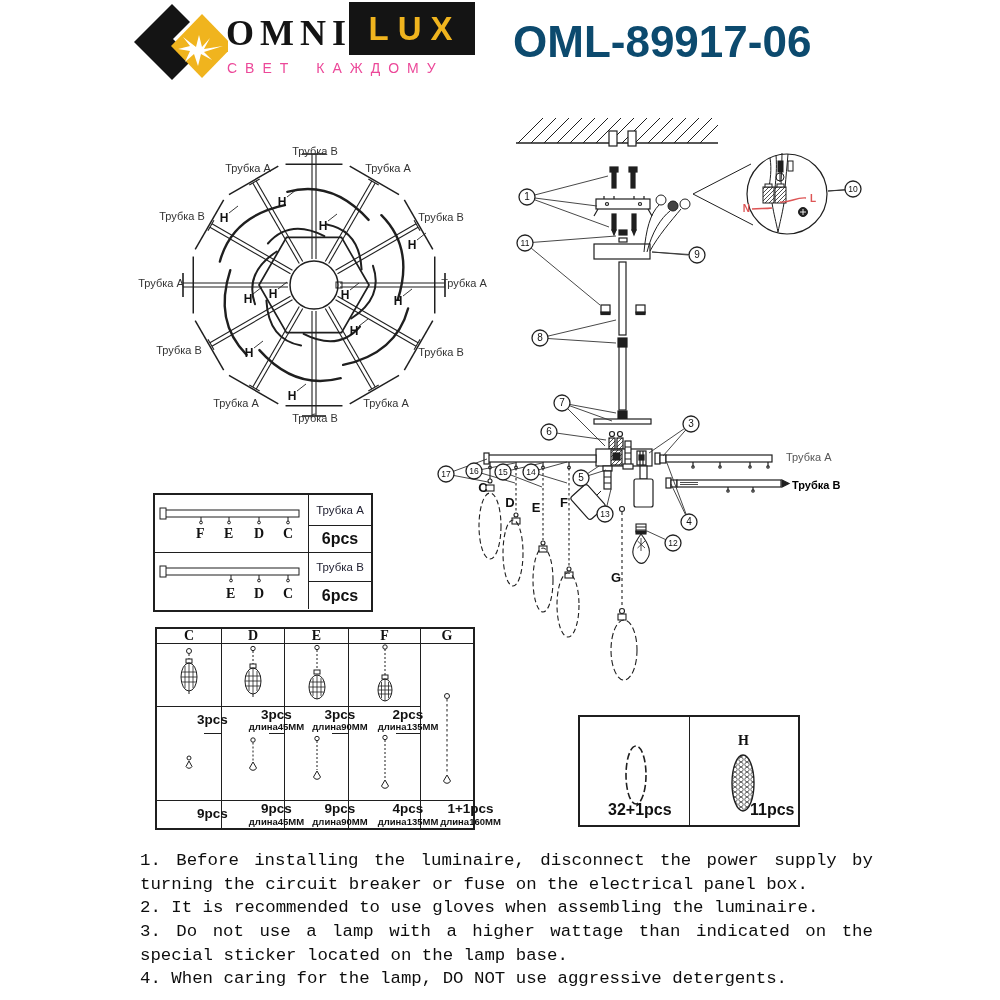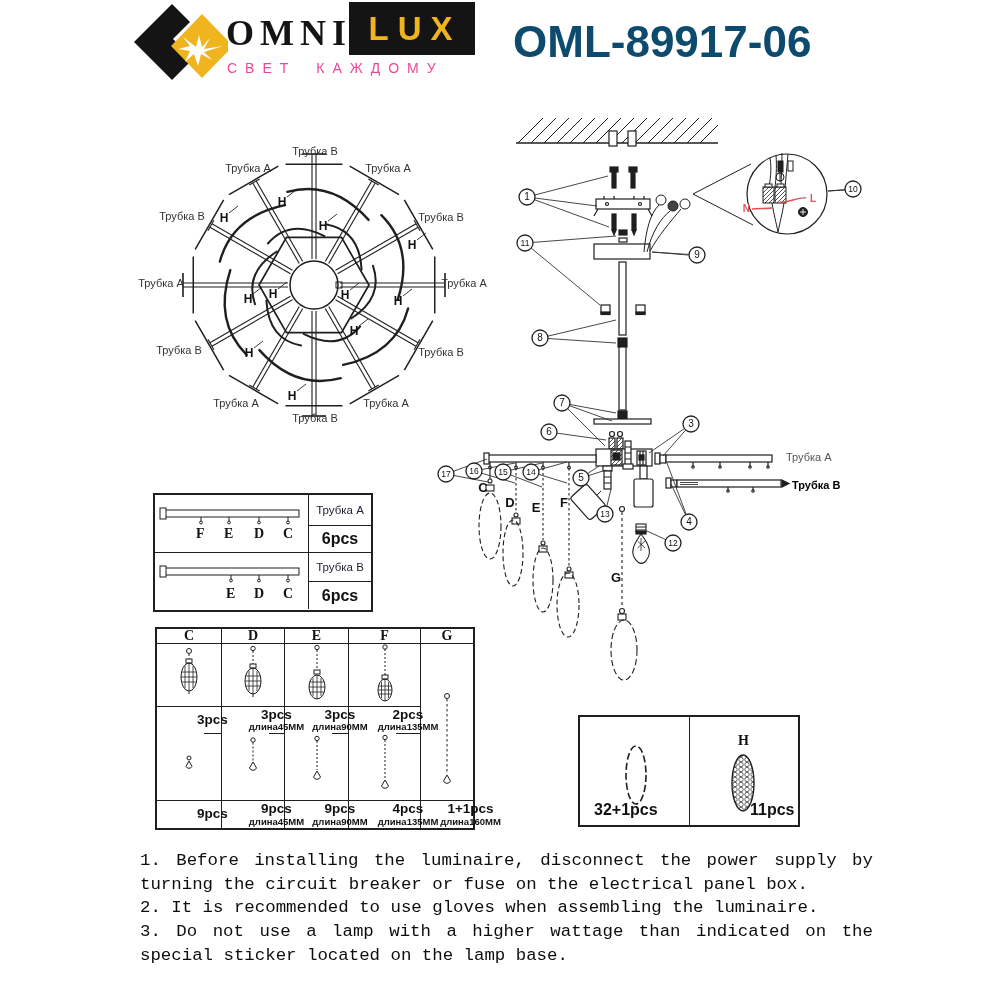--- a/index.html
+++ b/index.html
@@ -580,33 +580,34 @@
     <div class="qty">1+1pcs</div>
     <div class="len">длина160MM</div>
   </div>
 </div>
 
 <div class="abs tbl" id="crystals-table">
   <div class="cell last-row">
     <svg width="108" height="106" viewBox="0 0 108 106">
       <ellipse cx="56" cy="58" rx="10" ry="29" fill="none" stroke="#1f1f1f" stroke-width="1.6" stroke-dasharray="7 3"></ellipse>
     </svg>
-    <div class="bigqty" style="left:14px;top:84px">32+1pcs</div>
+    <div class="bigqty" style="left:28px;top:84px">32+1pcs</div>
   </div>
   <div class="cell last-row last-col">
     <svg width="106" height="106" viewBox="0 0 106 106">
       <defs>
           <pattern id="net" width="6" height="5" patternUnits="userSpaceOnUse">
         <circle cx="3" cy="2.5" r="2.2" fill="none" stroke="#222" stroke-width="0.7"></circle>
           </pattern>
         </defs>
       <ellipse cx="53" cy="66" rx="11" ry="28" fill="url(#net)" stroke="#1f1f1f" stroke-width="1.4"></ellipse>
     </svg>
     <div class="abs serifB" style="left:48px;top:16px;font-size:14px">H</div>
     <div class="bigqty" style="left:60px;top:84px">11pcs</div>
   </div>
 </div>
 
 <div class="abs" id="instructions">
   <p class="just">1. Before installing the luminaire, disconnect the power supply by turning the circuit breaker or fuse on the electrical panel box.</p>
   <p>2. It is recommended to use gloves when assembling the luminaire.</p>
   <p class="just">3. Do not use a lamp with a higher wattage than indicated on the special sticker located on the lamp base.</p>
+  <p>4. When caring for the lamp, DO NOT use aggressive detergents.</p>
 </div>
 
 </body></html>

